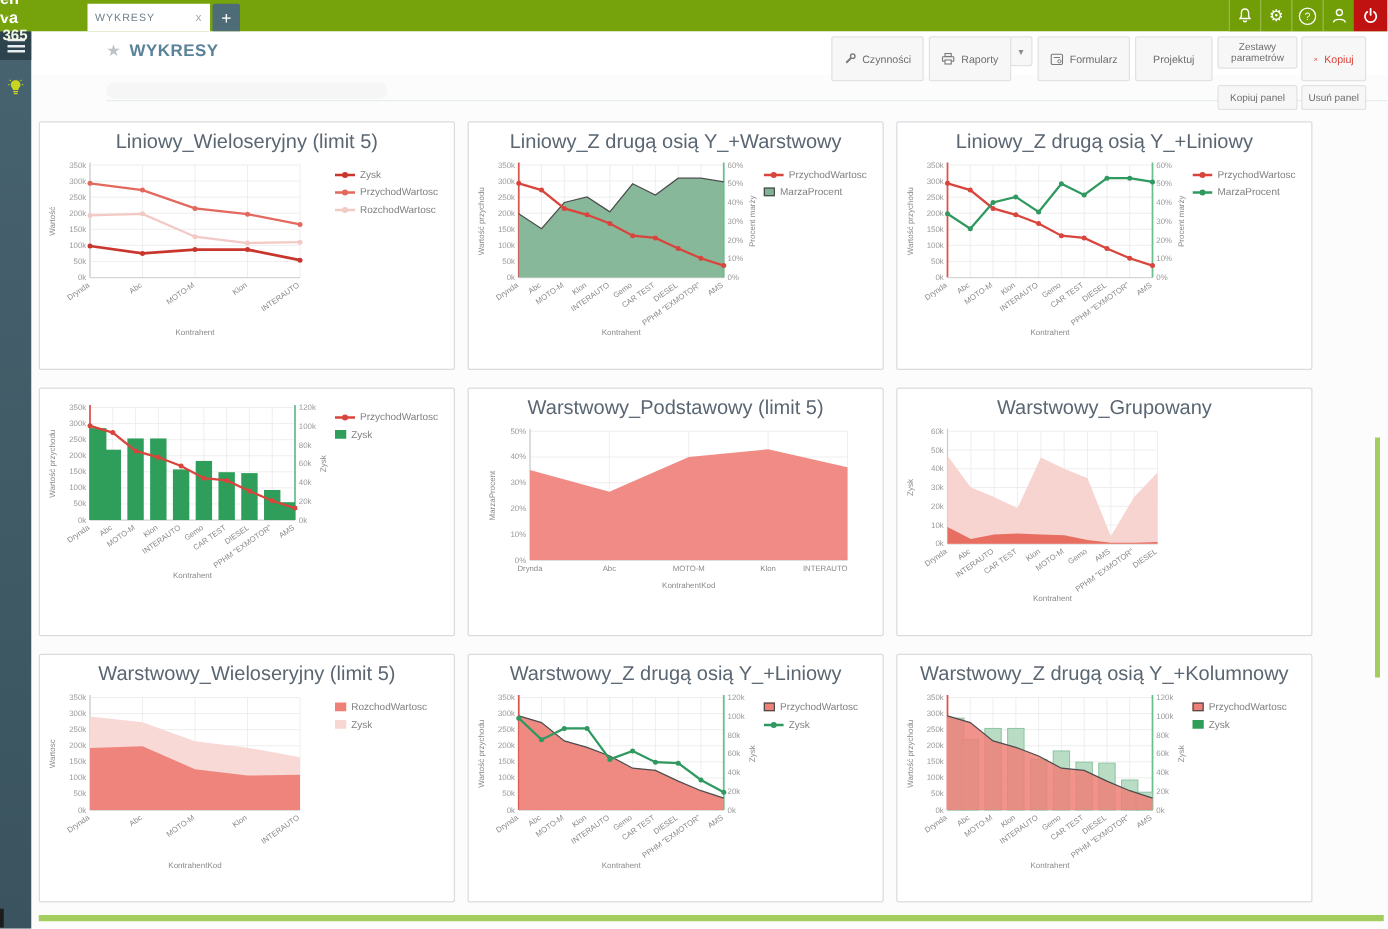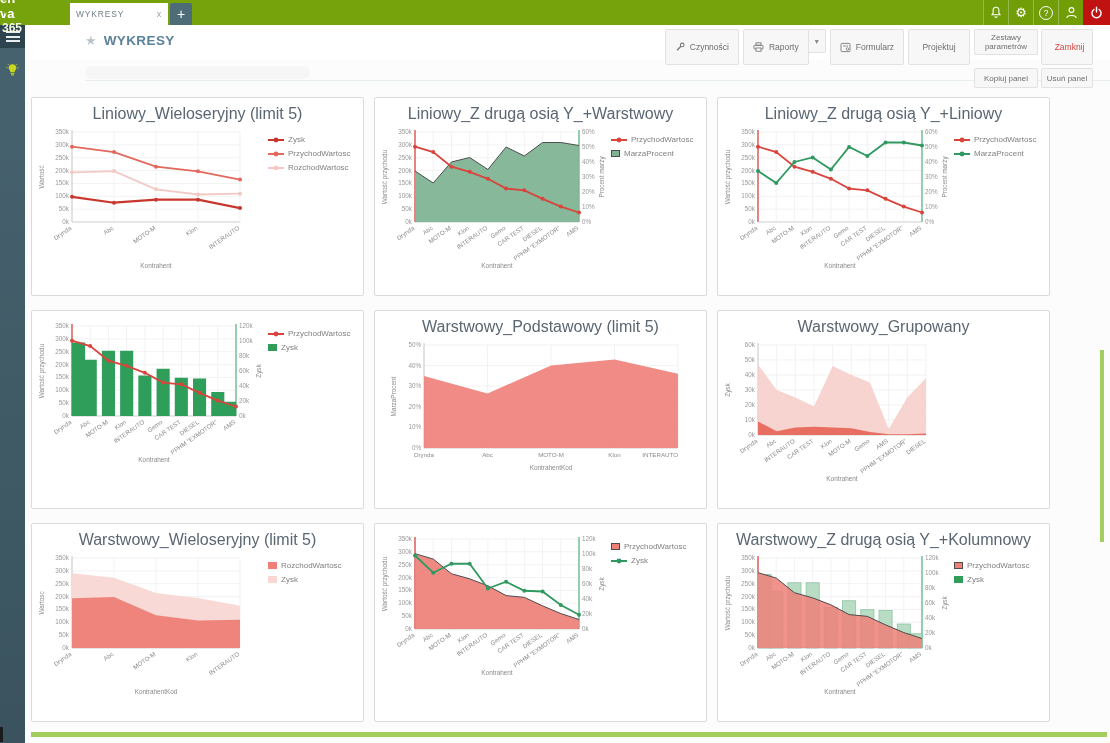--- a/index.html
+++ b/index.html
@@ -167,21 +167,21 @@
       <span>Projektuj</span>
     </div>
     <div class="cluster">
       <div class="btn two-line">
         <span>Zestawy parametrów</span>
       </div>
       <div class="btn zamknij">
         <svg width="9" height="9" viewBox="0 0 9 9">
             <path d="M1 1 L8 8 M8 1 L1 8" stroke="#d9453c" stroke-width="1.5"></path>
           </svg>
-        <span>Zamknij</span>
+        <span>Kopiuj</span>
       </div>
       <div class="btn small">
         <span>Kopiuj panel</span>
       </div>
       <div class="btn small">
         <span>Usuń panel</span>
       </div>
     </div>
   </div>
 </div>
@@ -657,20 +657,21 @@
               <span>RozchodWartosc</span>
             </div>
             <div class="legend-item">
               <span class="swatch" style="background: rgb(248, 215, 211);"></span>
               <span>Zysk</span>
             </div>
           </div>
         </div>
       </div>
       <div class="panel">
+        <h3>Warstwowy_Z drugą osią Y_+Liniowy</h3>
         <div class="panel-body">
           <svg viewBox="0 0 230 152" width="230" height="152" class="chart">
             <line x1="36" x2="36" y1="9" y2="99" stroke="#ececec" stroke-width="0.7"></line>
             <line x1="54.22222222222222" x2="54.22222222222222" y1="9" y2="99" stroke="#ececec" stroke-width="0.7"></line>
             <line x1="72.44444444444444" x2="72.44444444444444" y1="9" y2="99" stroke="#ececec" stroke-width="0.7"></line>
             <line x1="90.66666666666666" x2="90.66666666666666" y1="9" y2="99" stroke="#ececec" stroke-width="0.7"></line>
             <line x1="108.88888888888889" x2="108.88888888888889" y1="9" y2="99" stroke="#ececec" stroke-width="0.7"></line>
             <line x1="127.11111111111111" x2="127.11111111111111" y1="9" y2="99" stroke="#ececec" stroke-width="0.7"></line>
             <line x1="145.33333333333331" x2="145.33333333333331" y1="9" y2="99" stroke="#ececec" stroke-width="0.7"></line>
             <line x1="163.55555555555554" x2="163.55555555555554" y1="9" y2="99" stroke="#ececec" stroke-width="0.7"></line>

